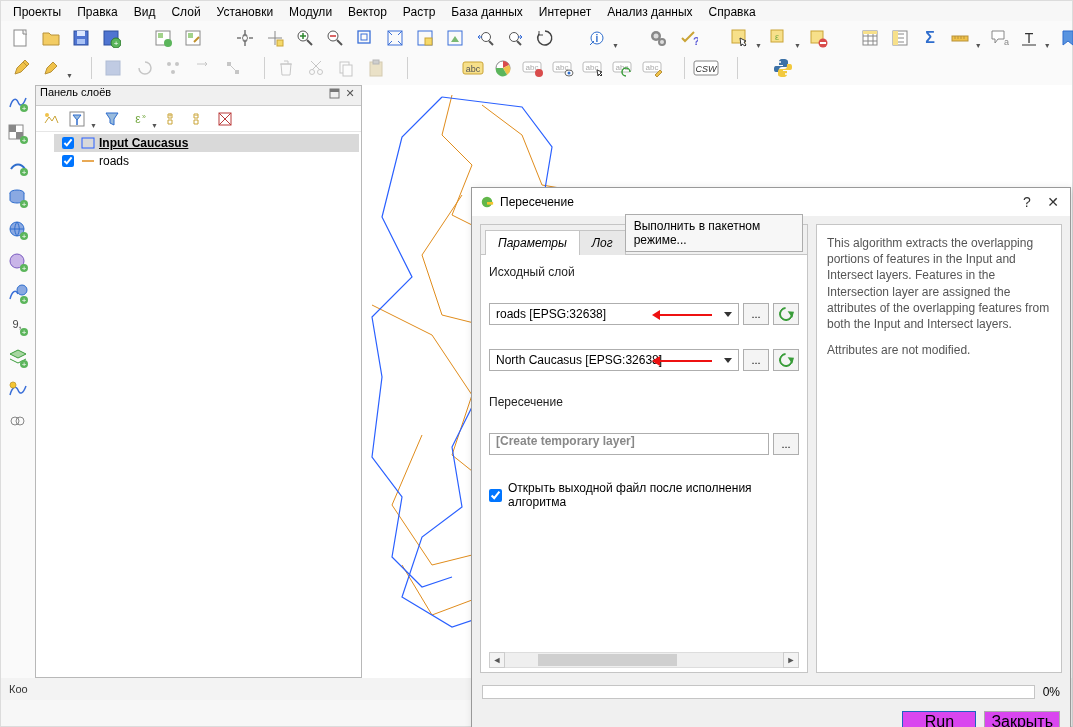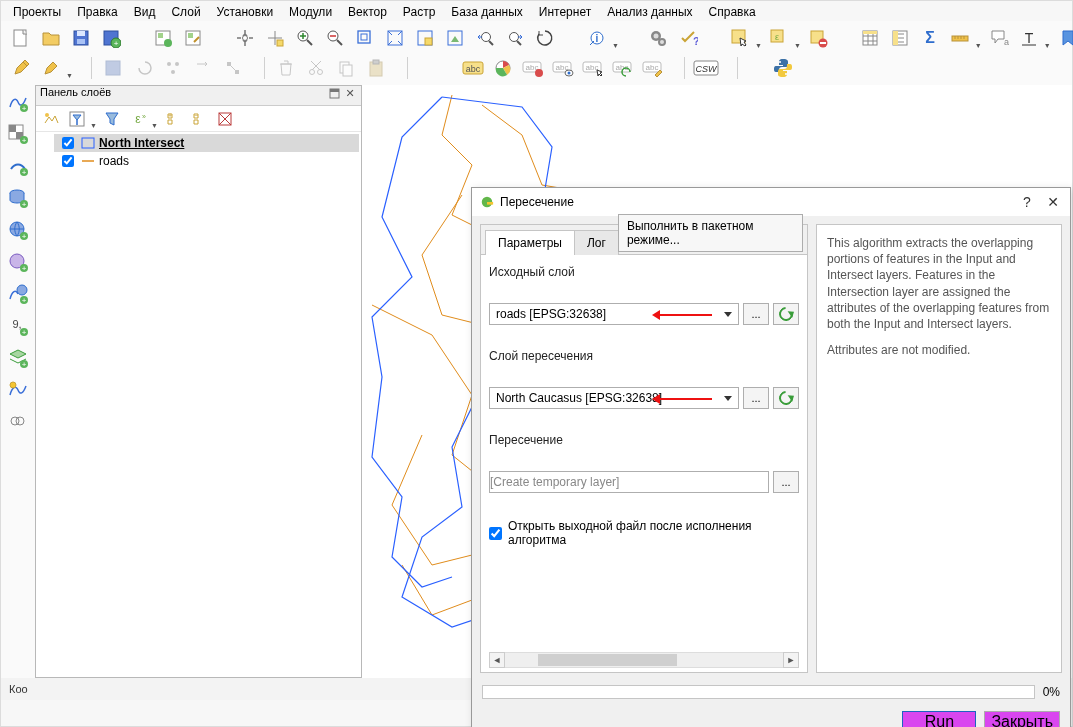--- a/index.html
+++ b/index.html
@@ -33,34 +33,34 @@
   .canvas-area svg { position:absolute; left:0; top:0; }
   .statusbar { height:22px; background:#f3f3f3; display:flex; align-items:center; padding:0 8px; font-size:11px; color:#333; }
   
   .dialog { position:absolute; left:470px; top:186px; width:600px; height:555px; background:#f0f0f0; border:1px solid #999; box-shadow:2px 2px 8px rgba(0,0,0,.15); display:flex; flex-direction:column; }
   .dlg-title { height:28px; display:flex; align-items:center; padding:0 8px; background:#fff; }
   .dlg-title .spacer { flex:1; }
   .dlg-title .ico { width:18px; height:18px; display:flex; align-items:center; justify-content:center; font-size:14px; color:#333; margin-left:8px; }
   .dlg-body { flex:1; display:flex; gap:8px; padding:8px; }
   .dlg-left { flex:1; border:1px solid #c5c5c5; background:#fff; display:flex; flex-direction:column; }
   .dlg-left-head { height:30px; display:flex; align-items:flex-end; padding:0 4px; gap:0; border-bottom:1px solid #c5c5c5; background:#f0f0f0; }
-  .tab { padding:5px 12px; font-size:12px; background:#e8e8e8; border:1px solid #c5c5c5; border-bottom:none; position:relative; top:1px; margin-right:-1px; cursor:default; }
+  .tab { padding:5px 12px; font-size:12px; background:#e8e8e8; border:1px solid #c5c5c5; border-bottom:none; position:relative; top:1px; margin-right:-1px; cursor:default;font-style:italic; }
   .tab.active { background:#fff; }
   .batch-btn { margin-left:auto; border:1px solid #adadad; background:#f7f7f7; padding:4px 8px; font-size:12px; position:relative; top:-2px; }
   .dlg-form { flex:1; padding:10px 8px 4px; display:flex; flex-direction:column; gap:24px; overflow:hidden; }
   .form-label { font-size:12px; color:#222; }
   .form-row { display:flex; gap:4px; align-items:center; }
   .combo { flex:1; height:22px; border:1px solid #aeaeae; background:#fff; display:flex; align-items:center; padding:0 6px; font-size:12px; position:relative; }
   .combo::after { content:""; position:absolute; right:6px; top:8px; border-left:4px solid transparent; border-right:4px solid transparent; border-top:5px solid #333; }
   .sq-btn { width:26px; height:22px; border:1px solid #aeaeae; background:#f4f4f4; display:flex; align-items:center; justify-content:center; font-size:11px; }
   .reload-icn { width:14px; height:14px; border:2px solid #3a9d3a; border-radius:50%; border-top-color:transparent; transform:rotate(40deg); position:relative; }
   .reload-icn::after { content:""; position:absolute; right:-3px; top:-2px; border-left:4px solid transparent; border-right:4px solid transparent; border-bottom:5px solid #3a9d3a; transform:rotate(16deg); }
   .chk-row { display:flex; align-items:center; gap:6px; font-size:12px; padding:2px 0; }
   .chk-row input { width:13px; height:13px; margin:0; }
-  .out-box { flex:1; height:22px; border:1px solid #aeaeae; background:#fff; padding:0 0; display:flex; align-items:center; color:#888; font-size:12px; }
+  .out-box { flex:1; height:22px; border:1px solid #aeaeae; background:#fff; padding:0 6px; display:flex; align-items:flex-start; color:#888; font-size:12px;font-weight:bold; }
   .hscroll { margin-top:auto; height:16px; display:flex; align-items:center; }
   .harrow { width:16px; height:16px; display:flex; align-items:center; justify-content:center; border:1px solid #ccc; background:#f3f3f3; font-size:9px; color:#555; }
   .hscroll .track { flex:1; height:16px; background:#efefef; position:relative; border-top:1px solid #ddd; border-bottom:1px solid #ddd; }
   .hscroll .thumb { position:absolute; left:12%; width:50%; top:1px; bottom:1px; background:#cfcfcf; }
   .dlg-right { width:246px; border:1px solid #c5c5c5; background:#fff; padding:10px; font-size:12px; color:#555; }
   .dlg-right h3 { margin:0 0 10px; font-size:18px; font-weight:700; color:#333; font-family:Georgia,serif;}
   .dlg-progress-row { height:22px; display:flex; align-items:center; padding:0 10px; gap:8px; }
   .prog { flex:1; height:14px; border:1px solid #c5c5c5; background:#fff; }
   .dlg-footer { height:38px; display:flex; align-items:center; justify-content:flex-end; gap:8px; padding:0 10px; }
   .dlg-footer button { min-width:74px; height:23px; font-size:16px; background:#d946ef; border:1px solid #adadad; cursor:default; }
@@ -606,21 +606,21 @@
           </div>
       </div>
       <div class="layers-tree">
         <div class="layer-row selected">
           <input class="cbx" type="checkbox" checked="" style="">
           <span class="layer-sym">
               <svg width="14" height="12">
                 <rect x="1" y="1" width="12" height="10" fill="none" stroke="#2a60ff"></rect>
               </svg>
             </span>
-          <span style="font-weight:700;text-decoration:underline">North Intersect</span>
+          <span style="font-weight:700;text-decoration:underline">Input Caucasus</span>
         </div>
         <div class="layer-row">
           <input class="cbx" type="checkbox" checked="" style="">
           <span class="layer-sym">
               <svg width="14" height="12">
                 <path d="M1 6h12" stroke="#e08c1c" stroke-width="1.5"></path>
               </svg>
             </span>
           <span>roads</span>
         </div>
@@ -674,21 +674,20 @@
           <div class="form-row">
             <div class="combo">
               <span>roads [EPSG:32638]</span>
               <span class="red-arrow"></span>
             </div>
             <div class="sq-btn">...</div>
             <div class="sq-btn">
                 <span class="reload-icn"></span>
               </div>
           </div>
-          <div class="form-label">Слой пересечения</div>
           <div class="form-row">
             <div class="combo">
               <span>North Caucasus [EPSG:32638]</span>
               <span class="red-arrow"></span>
             </div>
             <div class="sq-btn">...</div>
             <div class="sq-btn">
                 <span class="reload-icn"></span>
               </div>
           </div>

